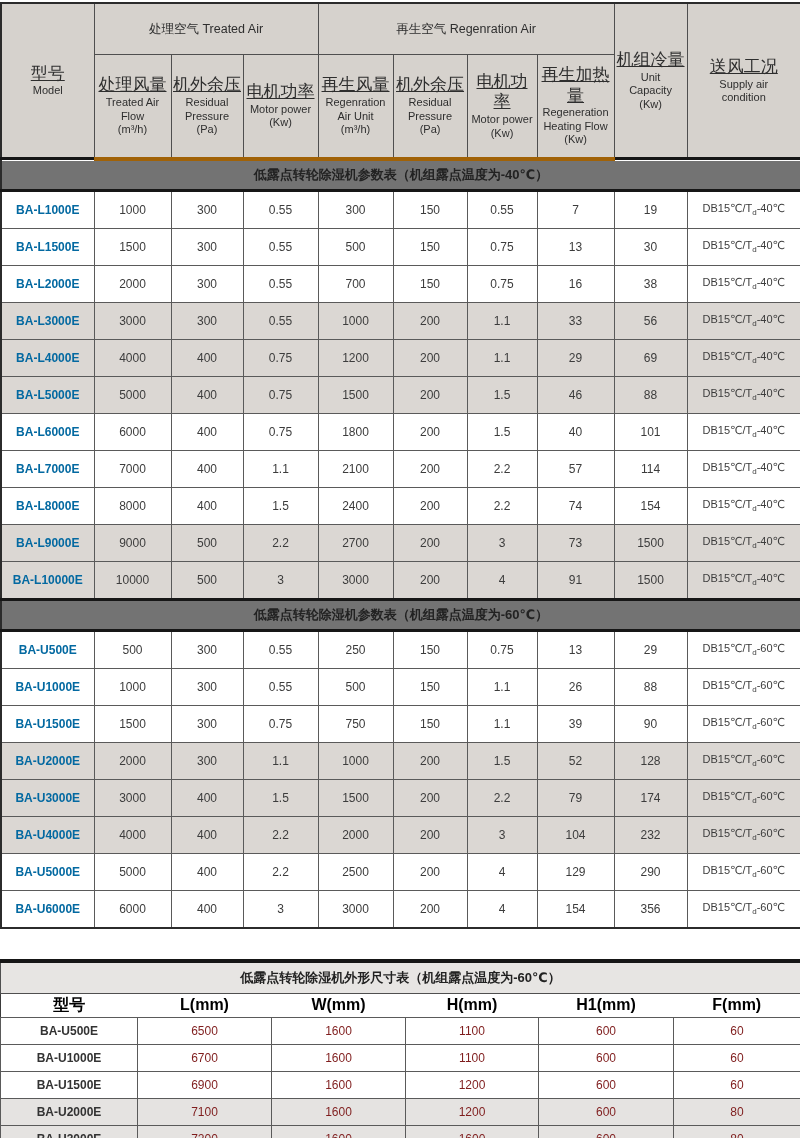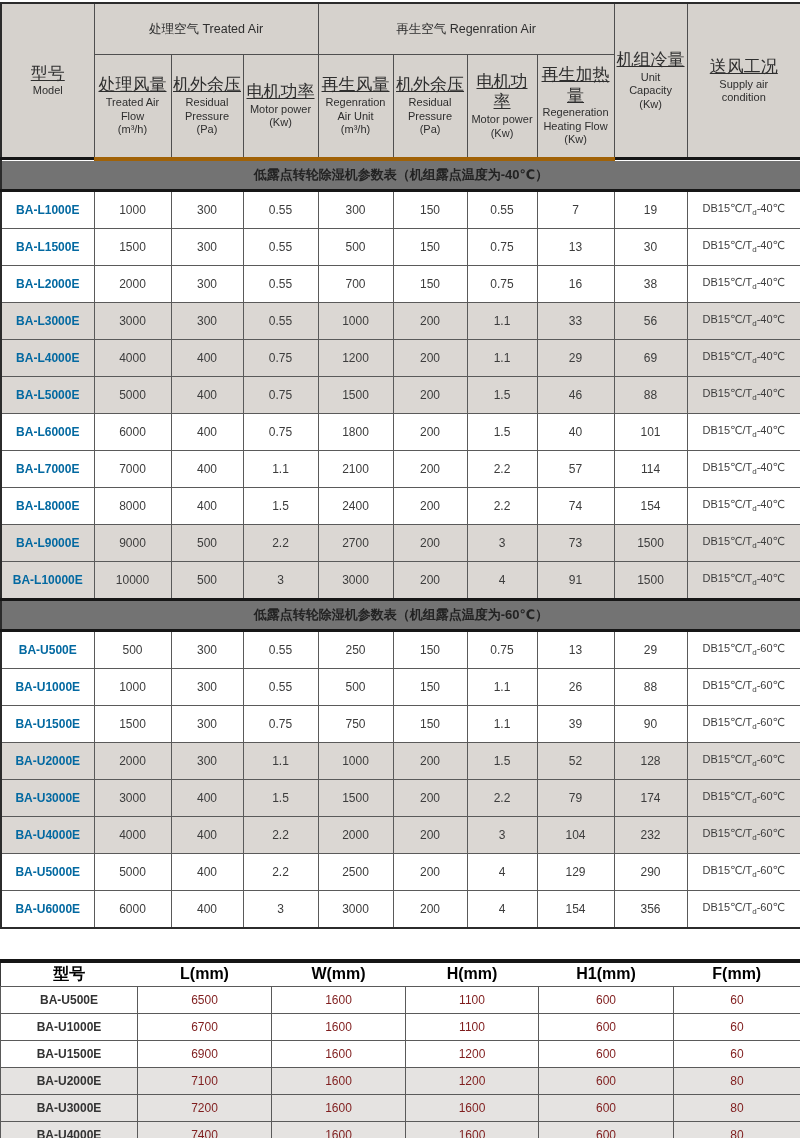--- a/index.html
+++ b/index.html
@@ -366,20 +366,23 @@
   <table id="dim-table">
     <colgroup>
       <col style="width:137px">
         <col style="width:134px">
         <col style="width:134px">
       <col style="width:133px">
         <col style="width:135px">
         <col style="width:127px">
     </colgroup>
     <tbody id="dim-head">
+      <tr class="title-row">
+        <td colspan="6">低露点转轮除湿机外形尺寸表（机组露点温度为-60℃）</td>
+      </tr>
       <tr>
         <th>型号</th>
         <th>L(mm)</th>
         <th>W(mm)</th>
         <th>H(mm)</th>
         <th>H1(mm)</th>
         <th>F(mm)</th>
       </tr>
     </tbody>
     <tbody id="dim-body">

